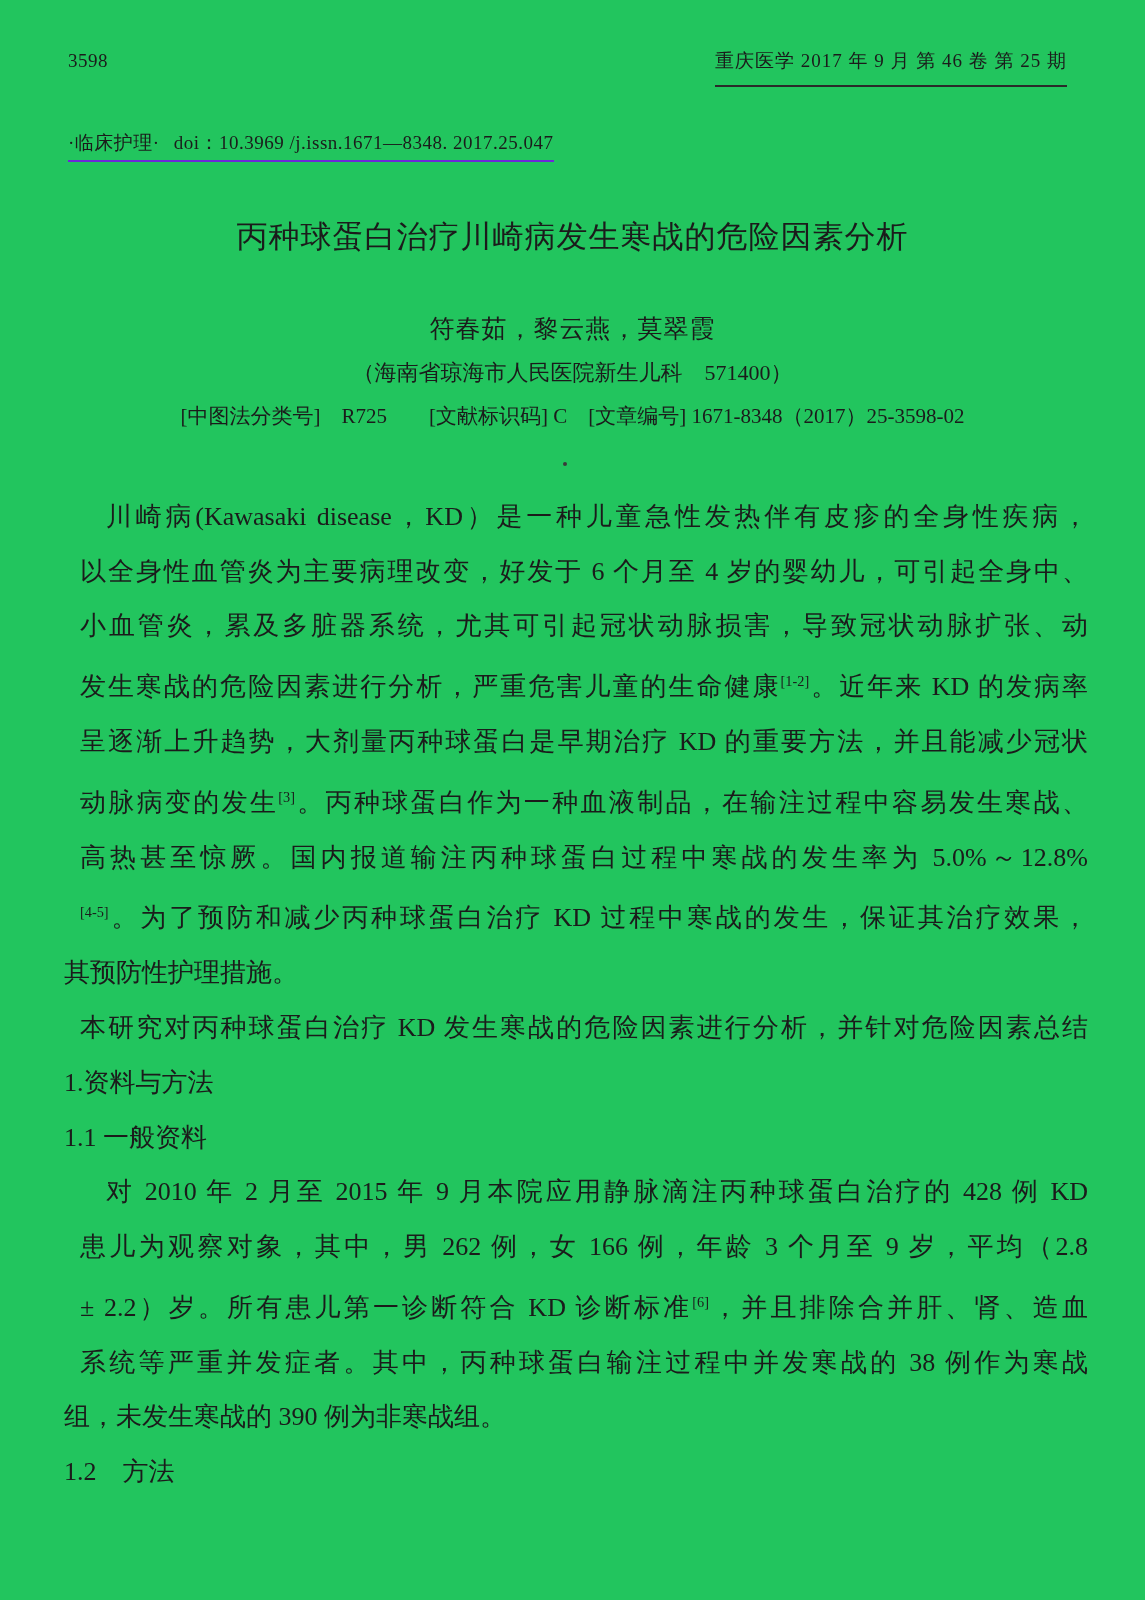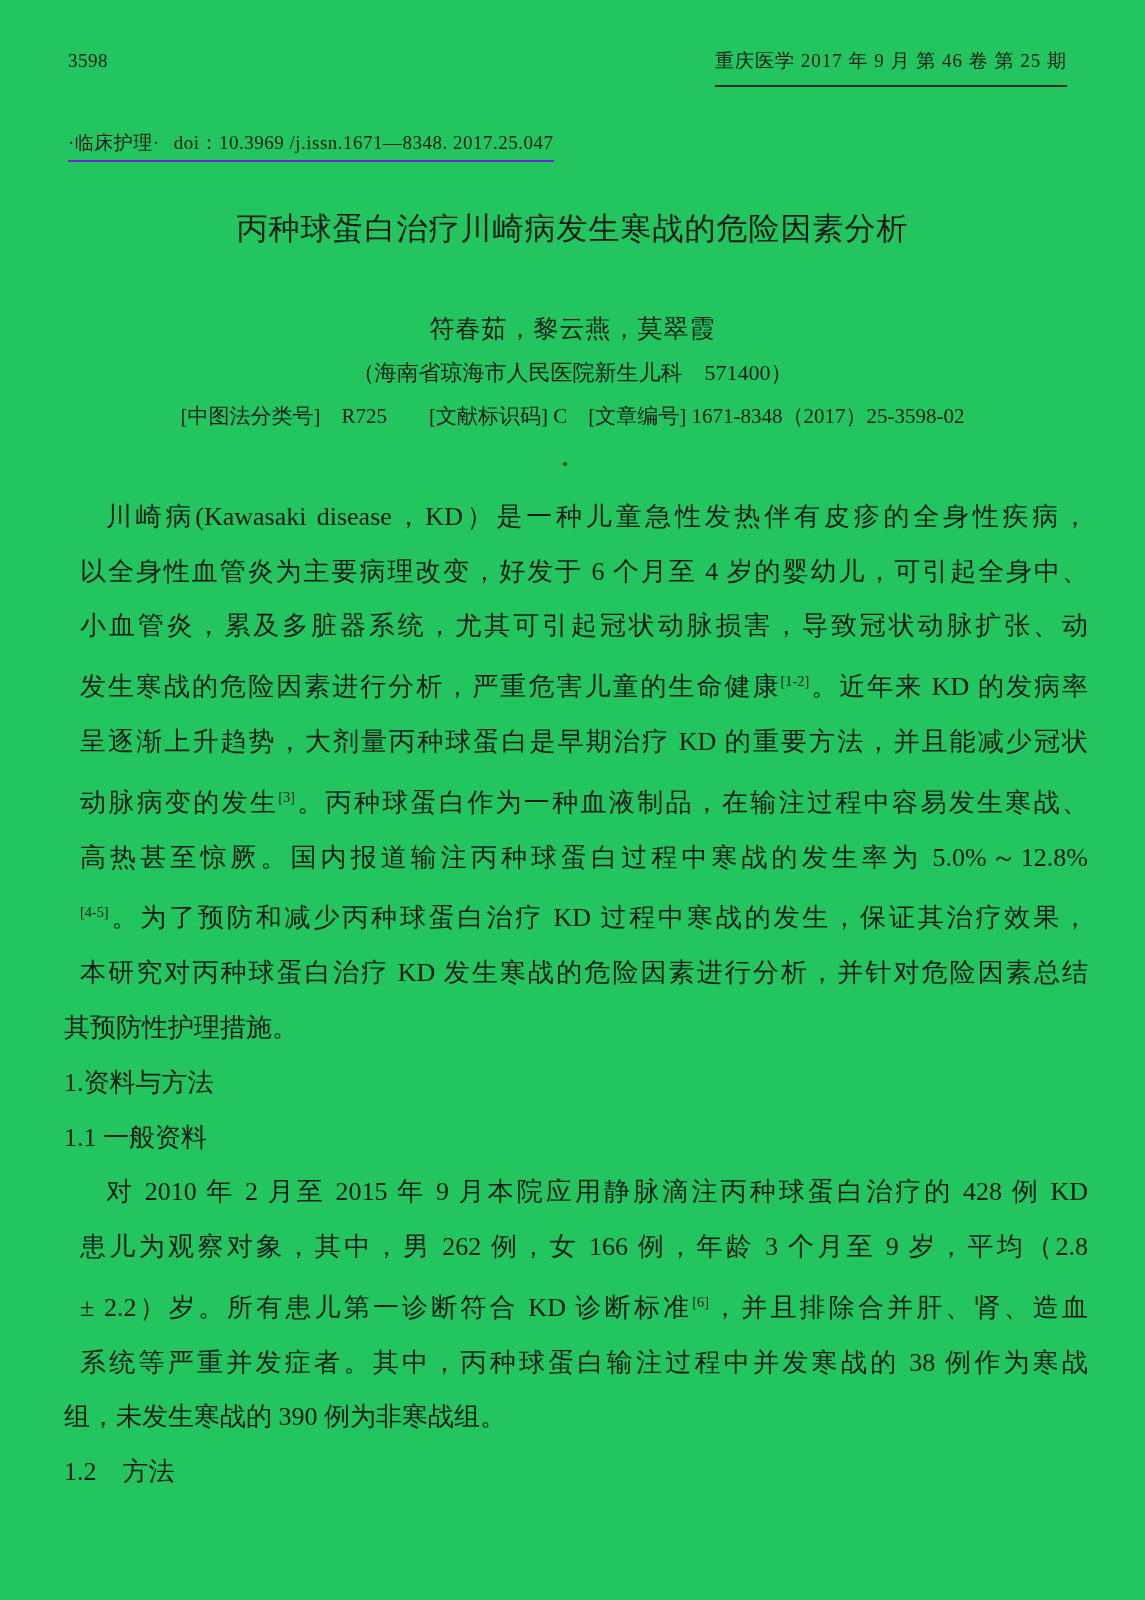--- a/index.html
+++ b/index.html
@@ -34,21 +34,21 @@
     position: absolute;
     top: 130px; left: 68px;
     font-size: 19px;
     border-bottom: 2px solid #6d28d9;
     padding-bottom: 4px;
     letter-spacing: 0.5px;
   }
   .doi-line .col-label { margin-right: 14px; }
   .title {
     position: absolute;
-    top: 208px; left: 0; width: 100%;
+    top: 216px; left: 0; width: 100%;
     text-align: center;
     font-size: 31px;
     letter-spacing: 1px;
   }
   .authors {
     position: absolute;
     top: 312px; left: 0; width: 100%;
     text-align: center;
     font-size: 25px;
     letter-spacing: 1px;
@@ -125,23 +125,23 @@
     <div class="line j"><span>发生寒战的危险因素进行分析，严重危害儿童的生命健康</span><span class="sup">[1-2]</span><span>。近年来 KD 的发病率</span></div>
 
     <div class="line j"><span>呈逐渐上升趋势，大剂量丙种球蛋白是早期治疗 KD 的重要方法，并且能减少冠状</span></div>
 
     <div class="line j"><span>动脉病变的发生</span><span class="sup">[3]</span><span>。丙种球蛋白作为一种血液制品，在输注过程中容易发生寒战、</span></div>
 
     <div class="line j"><span>高热甚至惊厥。国内报道输注丙种球蛋白过程中寒战的发生率为 5.0%～12.8%</span></div>
 
     <div class="line j"><span class="sup">[4-5]</span><span>。为了预防和减少丙种球蛋白治疗 KD 过程中寒战的发生，保证其治疗效果，</span></div>
 
+    <div class="line"><span>其预防性护理措施。</span></div>
+
     <div class="line j"><span>本研究对丙种球蛋白治疗 KD 发生寒战的危险因素进行分析，并针对危险因素总结</span></div>
-
-    <div class="line"><span>其预防性护理措施。</span></div>
 
     <div class="line"><span>1.资料与方法</span></div>
 
     <div class="line"><span>1.1 一般资料</span></div>
 
     <div class="line j indent"><span>对 2010 年 2 月至 2015 年 9 月本院应用静脉滴注丙种球蛋白治疗的 428 例 KD</span></div>
 
     <div class="line j"><span>患儿为观察对象，其中，男 262 例，女 166 例，年龄 3 个月至 9 岁，平均（2.8</span></div>
 
     <div class="line j"><span>± 2.2）岁。所有患儿第一诊断符合 KD 诊断标准</span><span class="sup">[6]</span><span>，并且排除合并肝、肾、造血</span></div>

